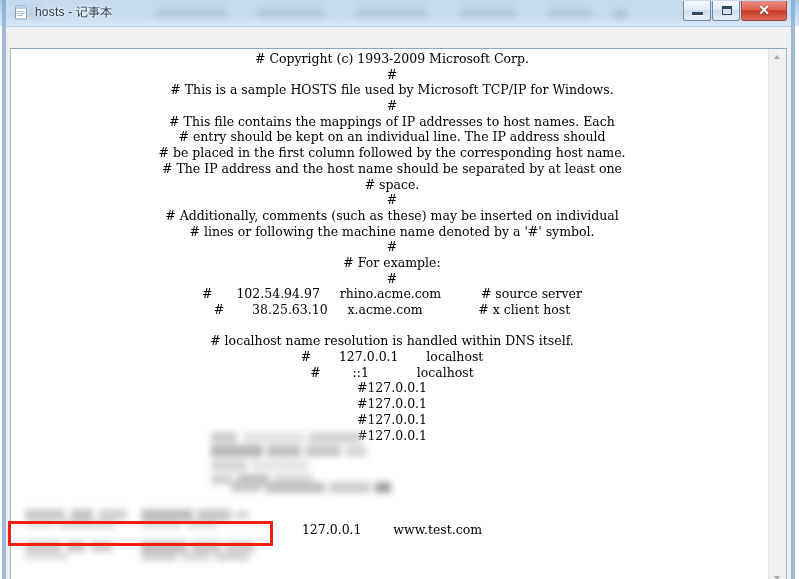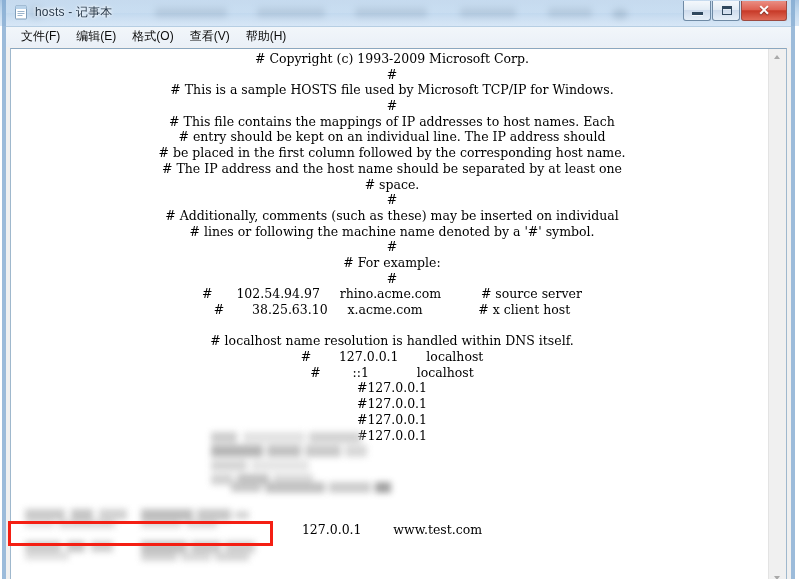--- a/index.html
+++ b/index.html
@@ -287,27 +287,20 @@
           <span class="glyph-max"></span>
         </div>
         <div class="wbtn close">
           <span class="glyph-close">✕</span>
         </div>
       </div>
     </div>
 
     <div class="client">
 
-      <div class="menubar">
-        <div class="menu-item">文件(F)</div>
-        <div class="menu-item">编辑(E)</div>
-        <div class="menu-item">格式(O)</div>
-        <div class="menu-item">查看(V)</div>
-        <div class="menu-item">帮助(H)</div>
-      </div>
 
       <div class="editwrap">
 
         <div class="textarea" id="editor"><div class="ln"># Copyright (c) 1993-2009 Microsoft Corp.</div><div class="ln">#</div><div class="ln"># This is a sample HOSTS file used by Microsoft TCP/IP for Windows.</div><div class="ln">#</div><div class="ln"># This file contains the mappings of IP addresses to host names. Each</div><div class="ln"># entry should be kept on an individual line. The IP address should</div><div class="ln"># be placed in the first column followed by the corresponding host name.</div><div class="ln"># The IP address and the host name should be separated by at least one</div><div class="ln"># space.</div><div class="ln">#</div><div class="ln"># Additionally, comments (such as these) may be inserted on individual</div><div class="ln"># lines or following the machine name denoted by a '#' symbol.</div><div class="ln">#</div><div class="ln"># For example:</div><div class="ln">#</div><div class="ln">#      102.54.94.97     rhino.acme.com          # source server</div><div class="ln">#       38.25.63.10     x.acme.com              # x client host</div><div class="ln"></div><div class="ln"># localhost name resolution is handled within DNS itself.</div><div class="ln">#       127.0.0.1       localhost</div><div class="ln">#        ::1            localhost</div><div class="ln">#127.0.0.1</div><div class="ln">#127.0.0.1</div><div class="ln">#127.0.0.1</div><div class="ln">#127.0.0.1</div><div class="ln"></div><div class="ln"></div><div class="ln"></div><div class="ln"></div><div class="ln"></div><div class="ln">127.0.0.1        www.test.com</div></div>
 
         <div class="mosaic" style="left:196px;top:381px;width:205px;height:68px;">
           <span style="left:4px;  top:2px;  width:26px; height:11px; background:#c9c9c9;"></span>
           <span style="left:36px; top:2px;  width:62px; height:11px; background:#e0e0e0;"></span>
           <span style="left:102px;top:2px;  width:52px; height:11px; background:#cfcfcf;"></span>
           <span style="left:4px;  top:15px; width:52px; height:12px; background:#b0b0b0;"></span>

